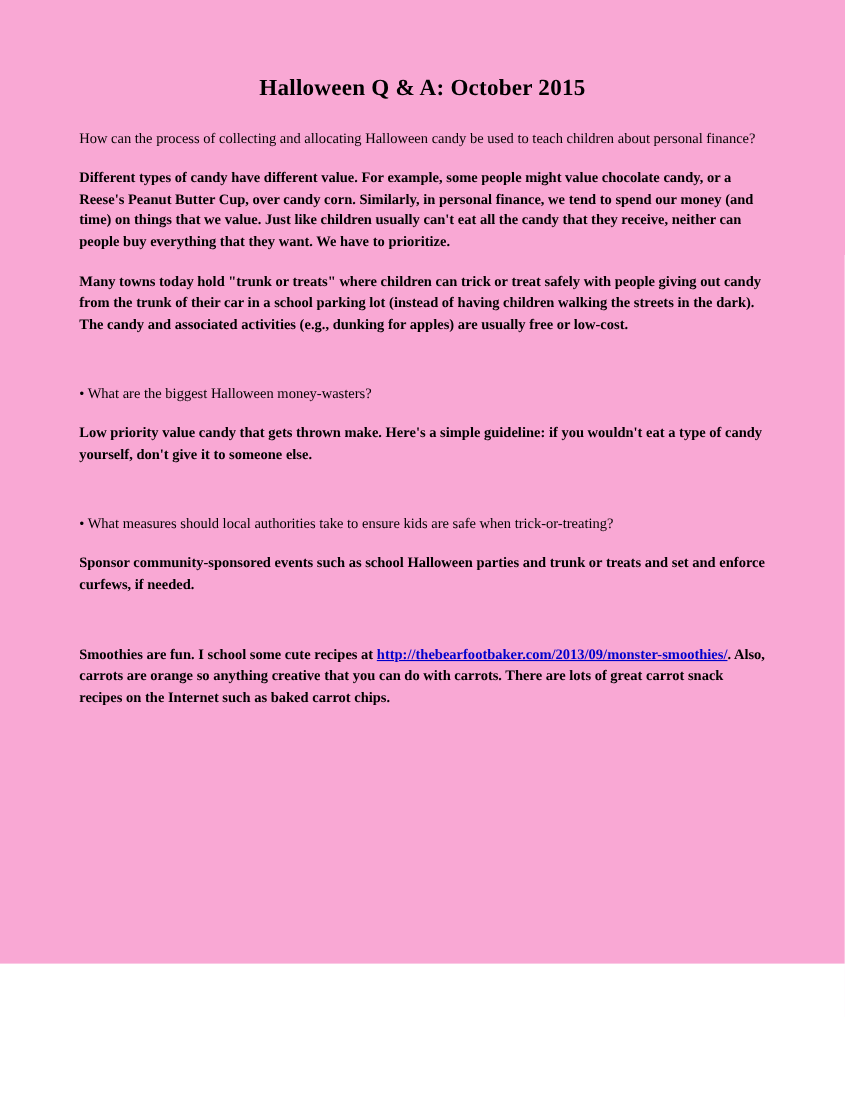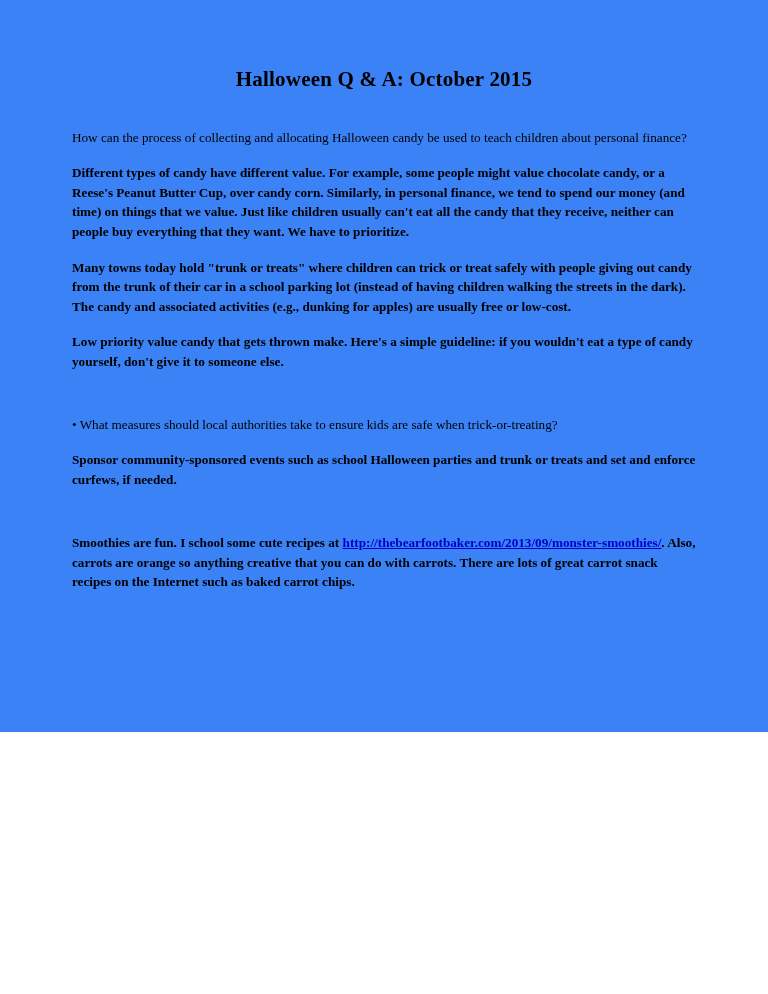--- a/index.html
+++ b/index.html
@@ -10,22 +10,22 @@
   body {
     width: 768px;
     height: 994px;
     font-family: "Liberation Serif", serif;
     color: #000000;
     overflow: hidden;
   }
   .page {
     position: relative;
     width: 768px;
-    height: 732px;
-    background: #3b82f6;
+    height: 876px;
+    background: #f9a8d4;
     box-sizing: border-box;
     padding: 66px 72px 0 72px;
   }
   .doc-title {
     text-align: center;
     font-size: 21px;
     font-weight: bold;
     line-height: 1.25;
     margin: 0 0 0 0;
     letter-spacing: 0.2px;
@@ -40,21 +40,21 @@
     color: #0000cc;
     text-decoration: underline;
   }
   .para {
     font-size: 13.2px;
     line-height: 1.45;
     margin: 22px 0 0 0;
     text-align: left;
   }
   .q-intro {
-    margin-top: 36px;
+    margin-top: 24px;
   }
   .answer {
     font-weight: bold;
     font-size: 13.2px;
     line-height: 1.48;
     margin-top: 16px;
   }
   .question {
     font-size: 13.2px;
     line-height: 1.45;
@@ -76,20 +76,21 @@
 
   <h1 class="doc-title">Halloween Q &amp; A: October 2015</h1>
 
 
   <p class="para q-intro">How can the process of collecting and allocating Halloween candy be used to teach children about personal finance?</p>
 
   <p class="answer">Different types of candy have different value. For example, some people might value chocolate candy, or a Reese's Peanut Butter Cup, over candy corn. Similarly, in personal finance, we tend to spend our money (and time) on things that we value.  Just like children usually can't eat all the candy that they receive, neither can people buy everything that they want. We have to prioritize.</p>
 
   <p class="answer">Many towns today hold "trunk or treats" where children can trick or treat safely with people giving out candy from the trunk of their car in a school parking lot (instead of having children walking the streets in the dark). The candy and associated activities (e.g., dunking for apples) are usually free or low-cost.</p>
 
+  <p class="question spacer-lg">• What are the biggest Halloween money-wasters?</p>
   <p class="answer">Low priority value candy that gets thrown make. Here's a simple guideline: if you wouldn't eat a type of candy yourself, don't give it to someone else.</p>
 
 
   <p class="question spacer-lg">• What measures should local authorities take to ensure kids are safe when trick-or-treating?</p>
   <p class="answer">Sponsor community-sponsored events such as school Halloween parties and trunk or treats and set and enforce curfews, if needed.</p>
 
   <p class="answer spacer-lg">
     <span>Smoothies are fun. I school some cute recipes at </span><a href="#">http://thebearfootbaker.com/2013/09/monster-smoothies/</a><span>. Also, carrots are orange so anything creative that you can do with carrots. There are lots of great carrot snack recipes on the Internet such as baked carrot chips.</span>
   </p>
 

